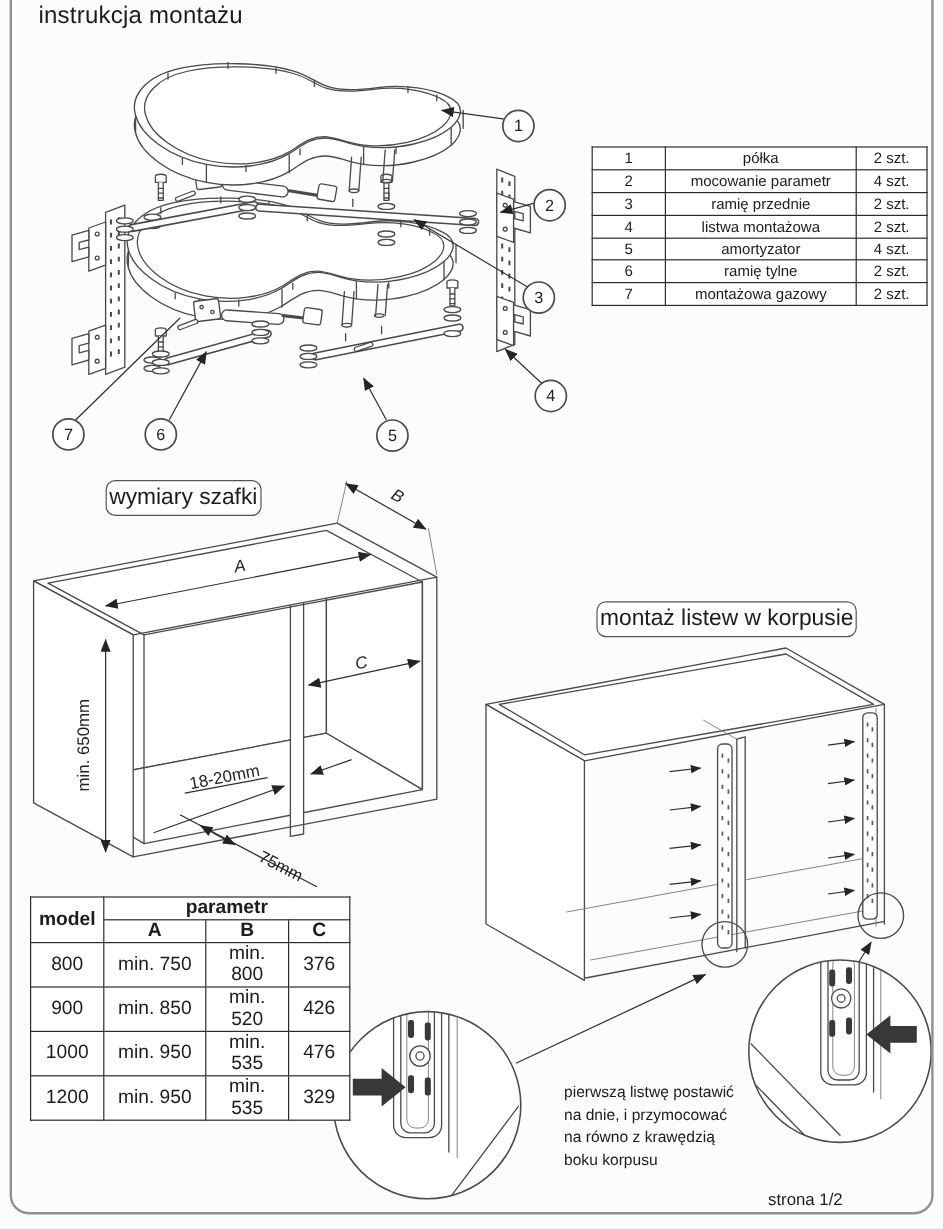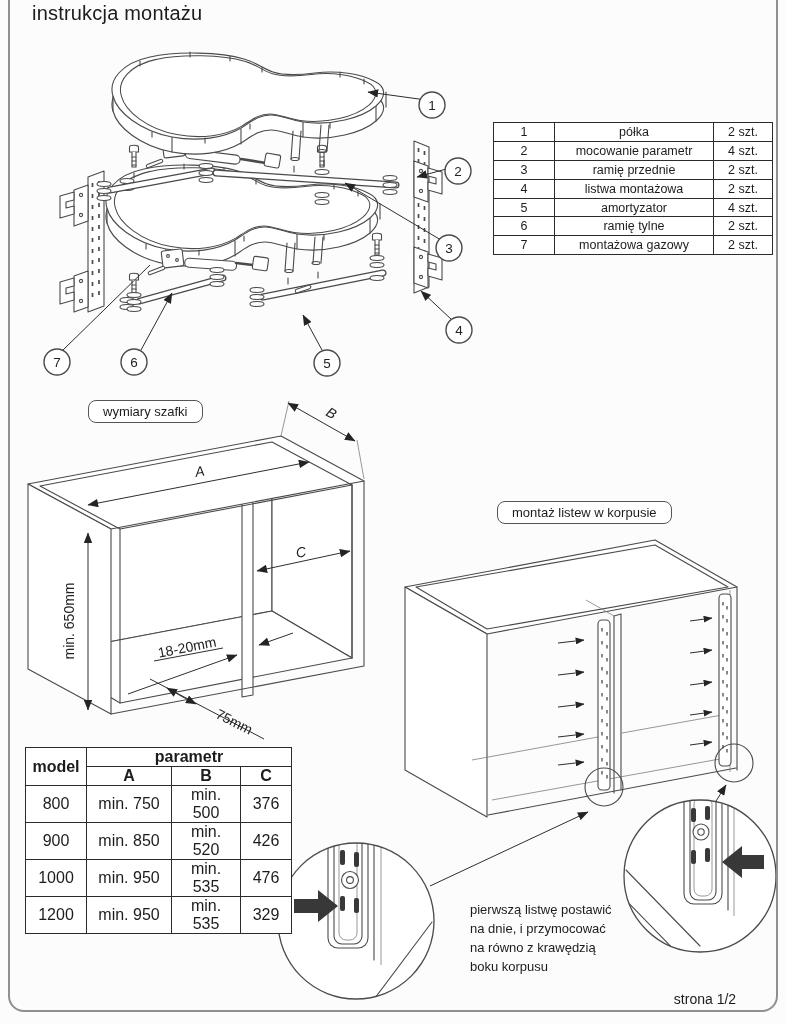--- a/index.html
+++ b/index.html
@@ -2,22 +2,22 @@
 <html><head>
 <meta charset="utf-8">
 <style>
   html,body{margin:0;padding:0;background:#e8e8e8}
   .page{position:relative;width:786px;height:1024px;background:#fcfcfc;overflow:hidden;
         font-family:"Liberation Sans",sans-serif;color:#1c1c1c}
   .border-frame{position:absolute;left:8px;top:-22px;width:766px;height:1030px;
         border:2px solid #909090;border-radius:16px;pointer-events:none}
   .artwork{position:absolute;left:0;top:0}
   .title{position:absolute;left:32px;top:2px;font-size:20px;letter-spacing:.2px}
-  .box-label{position:absolute;border:1.4px solid #555;border-radius:8px;padding:3px 14px;
-        font-size:13px;background:#fff;white-space:nowrap}
+  .box-label{position:absolute;border:1.4px solid #555;border-radius:8px;padding:3px 2px;
+        font-size:19px;background:#fff;white-space:nowrap}
   #lbl-wymiary{left:88px;top:400px}
   #lbl-montaz{left:497px;top:501px}
   table{border-collapse:collapse;position:absolute;background:#fff}
   .parts{left:493px;top:122px;font-size:12.5px}
   .parts td{border:1.3px solid #2b2b2b;text-align:center;height:17.9px;padding:0 5px}
   .parts td.c-no{width:50px}
   .parts td.c-name{width:148px}
   .parts td.c-qty{width:48px}
   .model{left:25px;top:747px;font-size:16px}
   .model td{border:1.3px solid #2b2b2b;text-align:center;padding:0 4px}
@@ -25,21 +25,21 @@
   .model tr.h1 td{height:15px}
   .model tr.h2 td{height:16px}
   .model tr.dr td{height:17.5px}
   .model td.c-model{width:52px}
   .model td.c-a{width:76px}
   .model td.c-b{width:60px}
   .model td.c-c{width:42px}
   .note{position:absolute;font-size:13px;line-height:19px}
   #note-left{left:60px;top:914px}
   #note-mid{left:470px;top:900px}
-  .strona{position:absolute;left:640px;top:991px;width:130px;text-align:center;font-size:14px}
+  .strona{position:absolute;left:640px;top:991px;width:130px;text-align:left;font-size:14px}
   
   .ln{fill:none;stroke:#4a4a4a;stroke-width:1.1;stroke-linejoin:round;stroke-linecap:round}
   .lnW{fill:#fff;stroke:#4a4a4a;stroke-width:1.1;stroke-linejoin:round}
   .thin{fill:none;stroke:#7e7e7e;stroke-width:.8}
   .perf{stroke:#4a4a4a;stroke-width:1.7;stroke-dasharray:4 7;fill:none}
   .perf2{stroke:#585858;stroke-width:1.4;stroke-dasharray:3.5 9.5;fill:none}
   .bar{stroke:#4a4a4a;stroke-width:7;stroke-linecap:round;fill:none}
   .barIn{stroke:#fff;stroke-width:4.4;stroke-linecap:round;fill:none}
   .rod{stroke:#4a4a4a;stroke-width:2.6;fill:none;stroke-linecap:round}
   .pinOut{stroke:#4a4a4a;stroke-width:4.5;stroke-linecap:round}
@@ -402,21 +402,21 @@
           <td class="mh" colspan="3">parametr</td>
         </tr>
     <tr class="h2">
           <td class="mh c-a">A</td>
           <td class="mh c-b">B</td>
           <td class="mh c-c">C</td>
         </tr>
     <tr class="dr">
           <td>800</td>
           <td>min. 750</td>
-          <td>min. 500</td>
+          <td>min. 800</td>
           <td>376</td>
         </tr>
     <tr class="dr">
           <td>900</td>
           <td>min. 850</td>
           <td>min. 520</td>
           <td>426</td>
         </tr>
     <tr class="dr">
           <td>1000</td>

